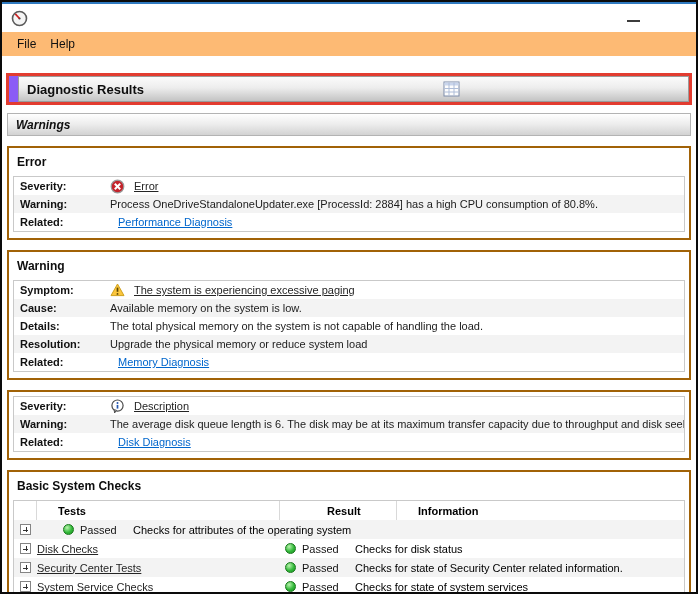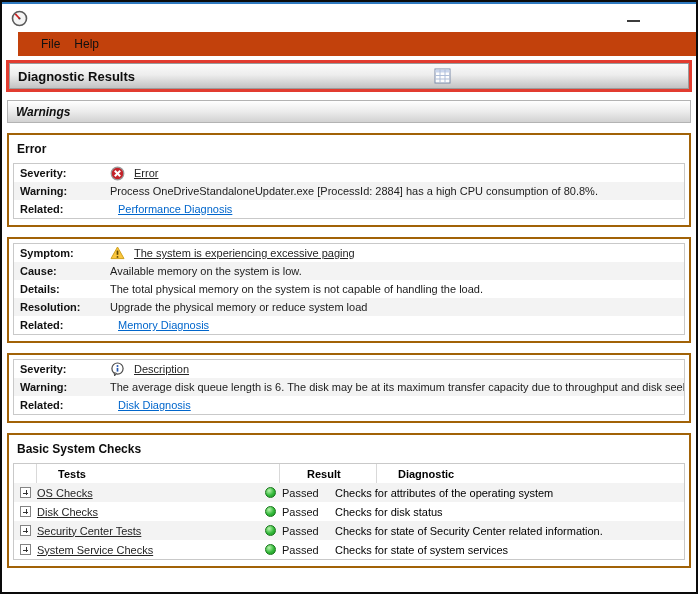--- a/index.html
+++ b/index.html
@@ -10,25 +10,25 @@
   .window { width:100%; height:100%; background:#fff; border-top:2px solid #2f7ac0; overflow:hidden; position:relative; }
 
   
   .titlebar { height:28px; display:flex; align-items:center; padding-left:9px; position:relative; background:#fff; }
   .app-icon { width:17px; height:17px; margin-right:7px; flex:0 0 auto; }
   .title-text { font-size:12px; color:#1a1a1a; }
   .min-btn { position:absolute; right:52px; top:6px; width:22px; height:16px; display:flex; align-items:flex-end; justify-content:center; cursor:default; }
   .min-glyph { width:13px; height:0; border-top:2px solid #3c3c3c; margin-bottom:4px; }
 
   
-  .menubar { height:24px; display:flex; align-items:center; padding-left:16px; background:#c2410c;margin-left:16px; }
+  .menubar { height:24px; display:flex; align-items:center; padding-left:8px; background:#fdba74; }
   .menu-item { font-size:12px; color:#111; padding:3px 7px; }
 
   
-  .diag-box { margin:4px 4px 0 4px; border:3px solid #e23c30; background:#8b5cf6; }
+  .diag-box { margin:17px 4px 0 4px; border:3px solid #e23c30; background:#8b5cf6;padding-left:9px; }
   .diag-bar { height:26px; background:linear-gradient(#fbfbfb,#ededed 45%,#c3c3c3); border:1px solid #9b9b9b; position:relative; display:flex; align-items:center; }
   .diag-title { font-size:13px; font-weight:bold; color:#0d0d0d; padding-left:8px; }
   .grid-icon { position:absolute; left:424px; top:4px; width:18px; height:17px; }
 
   
   .warnings-bar { margin:8px 5px 0 5px; height:23px; background:linear-gradient(#ffffff,#ececec 50%,#d2d2d2); border:1px solid #b3b3b3; display:flex; align-items:center; }
   .warnings-title { font-size:12px; font-weight:bold; font-style:italic; color:#101010; padding-left:8px; }
 
   
   .section { margin:10px 5px 0 5px; border:2px solid #a16207; background:#fff; padding:4px 4px 6px 4px; }
@@ -42,21 +42,21 @@
   .link-dark { color:#252525; text-decoration:underline; cursor:pointer; }
   .link-blue { color:#0066cc; text-decoration:underline; cursor:pointer;margin-left:8px; }
 
   
   .checks-table { border:1px solid #c9c9c9; }
   .crow { display:flex; align-items:center; height:19px; font-size:11px; background:#fff; }
   .crow.alt { background:#f3f3f3; }
   .crow.header { background:#fff; font-weight:bold;gap:21px; }
   .c-expand { width:23px; flex:0 0 auto; display:flex; justify-content:center; align-items:center; align-self:stretch; }
   .c-tests  { width:222px; flex:0 0 auto; align-self:stretch; display:flex; align-items:center; }
-  .c-result { width:76px; flex:0 0 auto; align-self:stretch; display:flex; align-items:center; padding-left:6px; }
+  .c-result { width:76px; flex:0 0 auto; align-self:stretch; display:flex; align-items:center; padding-left:6px;margin-left:20px; }
   .c-desc   { flex:1; align-self:stretch; display:flex; align-items:center; white-space:nowrap; overflow:hidden; }
   .crow.header .c-expand, .crow.header .c-tests, .crow.header .c-result { border-right:1px solid #d9d9d9; }
   .expand-box { width:11px; height:11px; border:1px solid #848484; background:#fff; position:relative; cursor:pointer; }
   .expand-box::before { content:""; position:absolute; left:2px; top:4.5px; width:5px; height:1px; background:#333; }
   .expand-box::after  { content:""; position:absolute; left:4.5px; top:2px; width:1px; height:5px; background:#333; }
   .green-dot { width:11px; height:11px; border-radius:50%; border:1px solid #17761a; background:radial-gradient(circle at 35% 30%, #b9f3ae, #33b93a 55%, #1d9022); margin-right:6px; flex:0 0 auto; }
   .passed-text { color:#141414; }
 </style>
 </head>
 <body>
@@ -119,20 +119,21 @@
       <div class="drow">
         <span class="dlabel">Related:</span>
         <span class="dvalue">
           <span class="link-blue">Performance Diagnosis</span>
         </span>
       </div>
     </div>
   </div>
 
   <div class="section">
+    <div class="section-title">Warning</div>
     <div class="detail-table">
       <div class="drow">
         <span class="dlabel">Symptom:</span>
         <span class="dvalue">
           <svg class="sev-icon" width="15" height="14" viewBox="0 0 15 14">
             <path d="M7.5 1 L14 12.6 L1 12.6 Z" fill="#fbc63d" stroke="#cfa11e" stroke-width="1"></path>
             <line x1="7.5" y1="4.6" x2="7.5" y2="8.8" stroke="#5d4700" stroke-width="1.7"></line>
             <circle cx="7.5" cy="10.9" r="0.95" fill="#5d4700"></circle>
           </svg>
           <span class="link-dark">The system is experiencing excessive paging</span>
@@ -186,29 +187,26 @@
     </div>
   </div>
 
   <div class="section">
     <div class="section-title">Basic System Checks</div>
     <div class="checks-table">
       <div class="crow header">
         <span class="c-expand"></span>
         <span class="c-tests">Tests</span>
         <span class="c-result">Result</span>
-        <span class="c-desc">Diagnostic</span>
+        <span class="c-desc">Information</span>
       </div>
 
       <div class="crow alt">
         <span class="c-expand">
               <span class="expand-box"></span>
-            </span>
-        <span class="c-tests">
-              <span class="link-dark">OS Checks</span>
             </span>
         <span class="c-result">
               <span class="green-dot"></span>
               <span class="passed-text">Passed</span>
             </span>
         <span class="c-desc">Checks for attributes of the operating system</span>
       </div>
 
       <div class="crow">
         <span class="c-expand">

